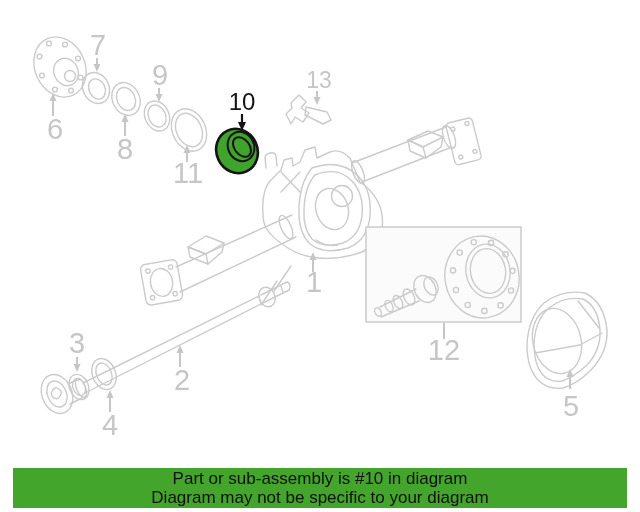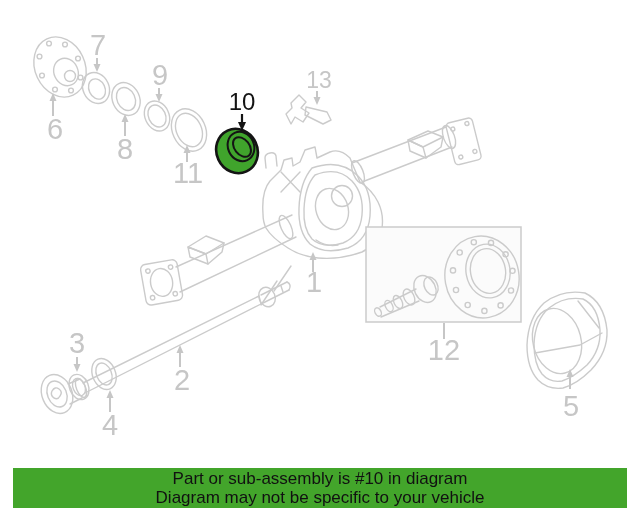--- a/index.html
+++ b/index.html
@@ -302,16 +302,16 @@
     </g>
     <g>
       <text class="lbl" x="571" y="416">5</text>
       <path class="arrow-stem" d="M570,389 L570,377"></path>
       <polygon class="arrow-head" points="570,369 566.5,377 573.5,377"></polygon>
     </g>
   </svg>
 
   <div class="banner">
     <div>Part or sub-assembly is #10 in diagram</div>
-    <div>Diagram may not be specific to your vehicle</div>
+    <div>Diagram may not be specific to your diagram</div>
   </div>
 
 </div>
 
 </body></html>

